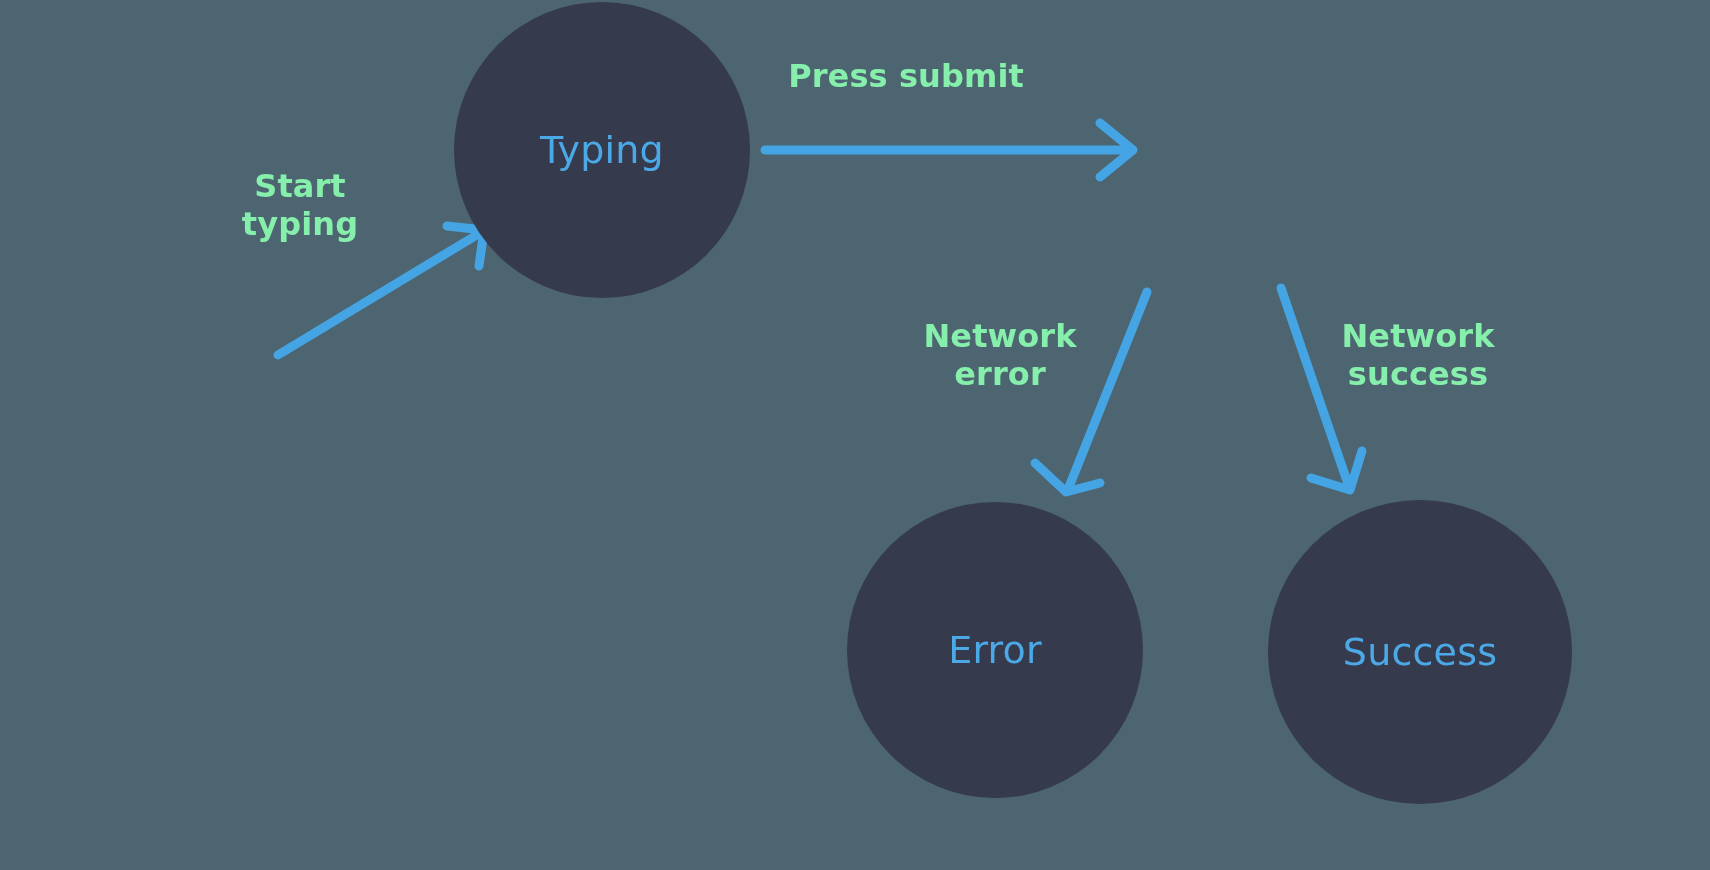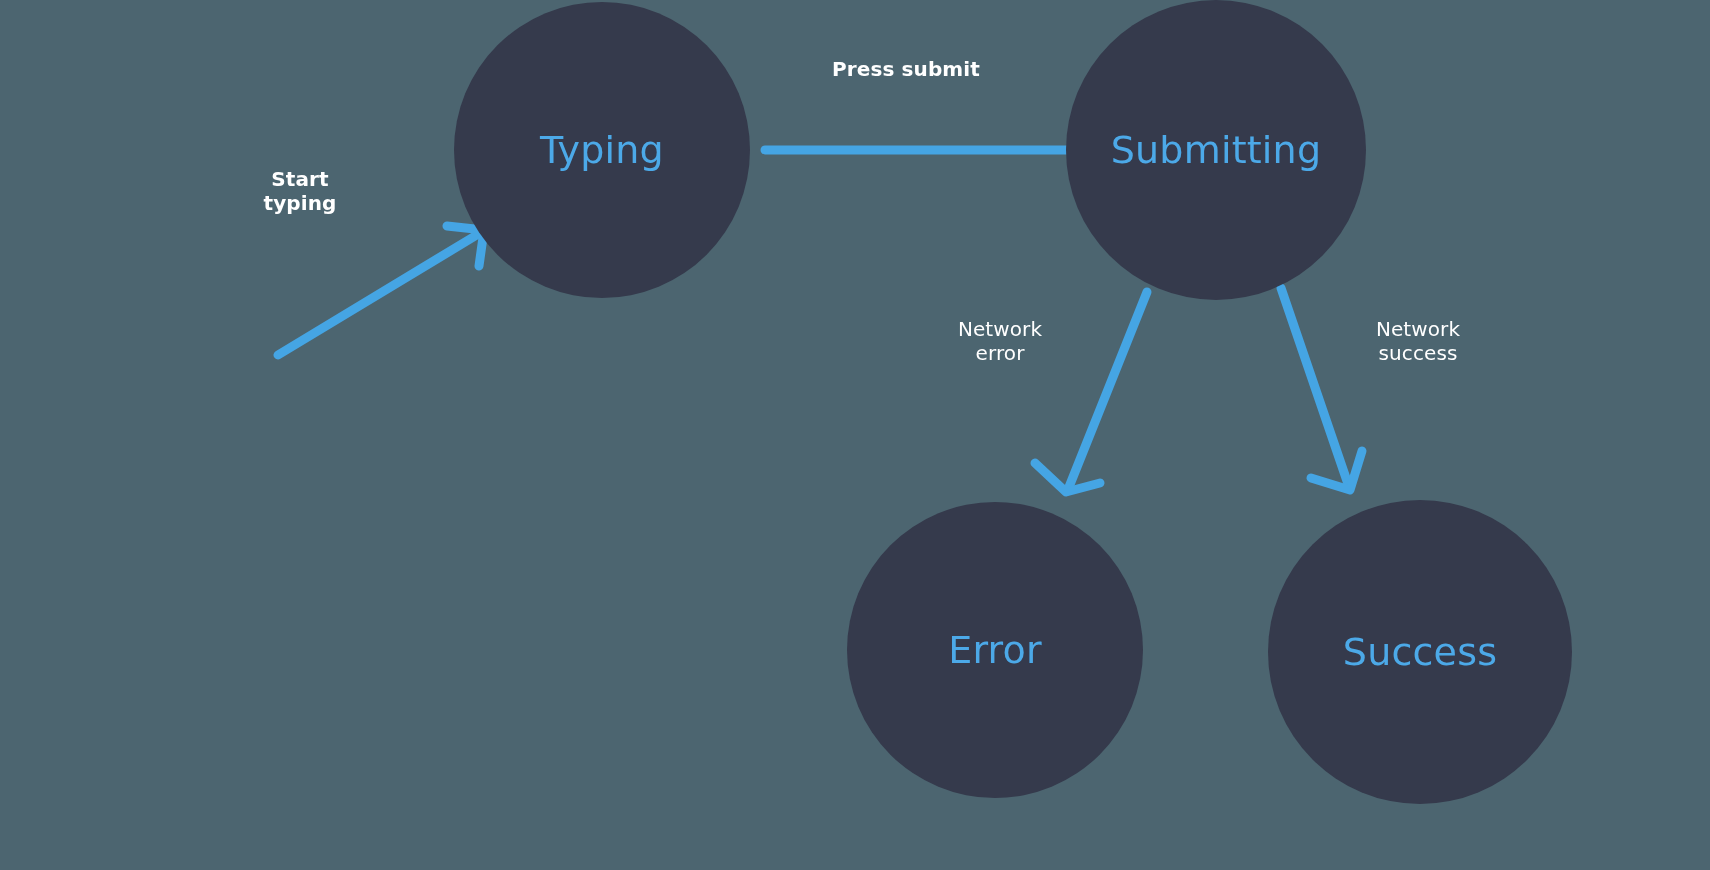--- a/index.html
+++ b/index.html
@@ -38,29 +38,29 @@
     color: #4ca9e8;
     font-size: 38px;
     font-weight: 400;
     letter-spacing: 0.2px;
     line-height: 1;
     white-space: nowrap;
     text-align: center;
   }
   .edge-label {
     position: absolute;
-    color: #ffffff;
+    color: #86efac;
     line-height: 1.18;
     text-align: center;
     white-space: pre-line;
-    font-size: 20px;
+    font-size: 32px;
     letter-spacing: 0.1px;
   }
   .edge-label.bold { font-weight: 700; }
-  .edge-label.regular { font-weight: 400; }
+  .edge-label.regular { font-weight: 700; }
 </style>
 </head>
 <body>
 
 <div id="diagram-root">
 
   <svg id="diagram-svg" viewBox="0 0 1710 870" aria-hidden="true">
     <g fill="none" stroke="#45a5e4" stroke-width="9" stroke-linecap="round" stroke-linejoin="round">
 
       <g>
@@ -84,23 +84,20 @@
       </g>
 
     </g>
   </svg>
 
 
   <div class="state-node" style="left:454px; top:2px; width:296px; height:296px;">
     <span class="state-label">Typing</span>
   </div>
 
-  <div class="state-node" style="left:1066px; top:0px; width:300px; height:300px;">
-    <span class="state-label">Submitting</span>
-  </div>
 
   <div class="state-node" style="left:847px; top:502px; width:296px; height:296px;">
     <span class="state-label">Error</span>
   </div>
 
   <div class="state-node" style="left:1268px; top:500px; width:304px; height:304px;">
     <span class="state-label">Success</span>
   </div>
 
   <div class="edge-label bold" style="left:200px; top:168px; width:200px;">Start

